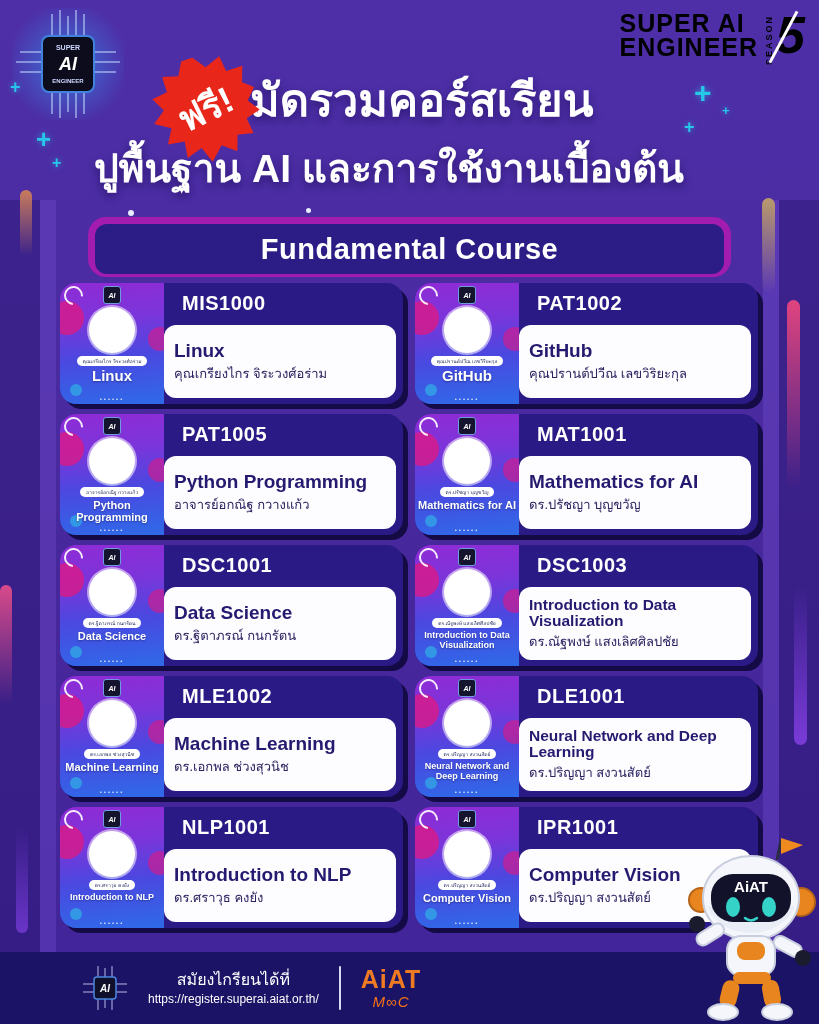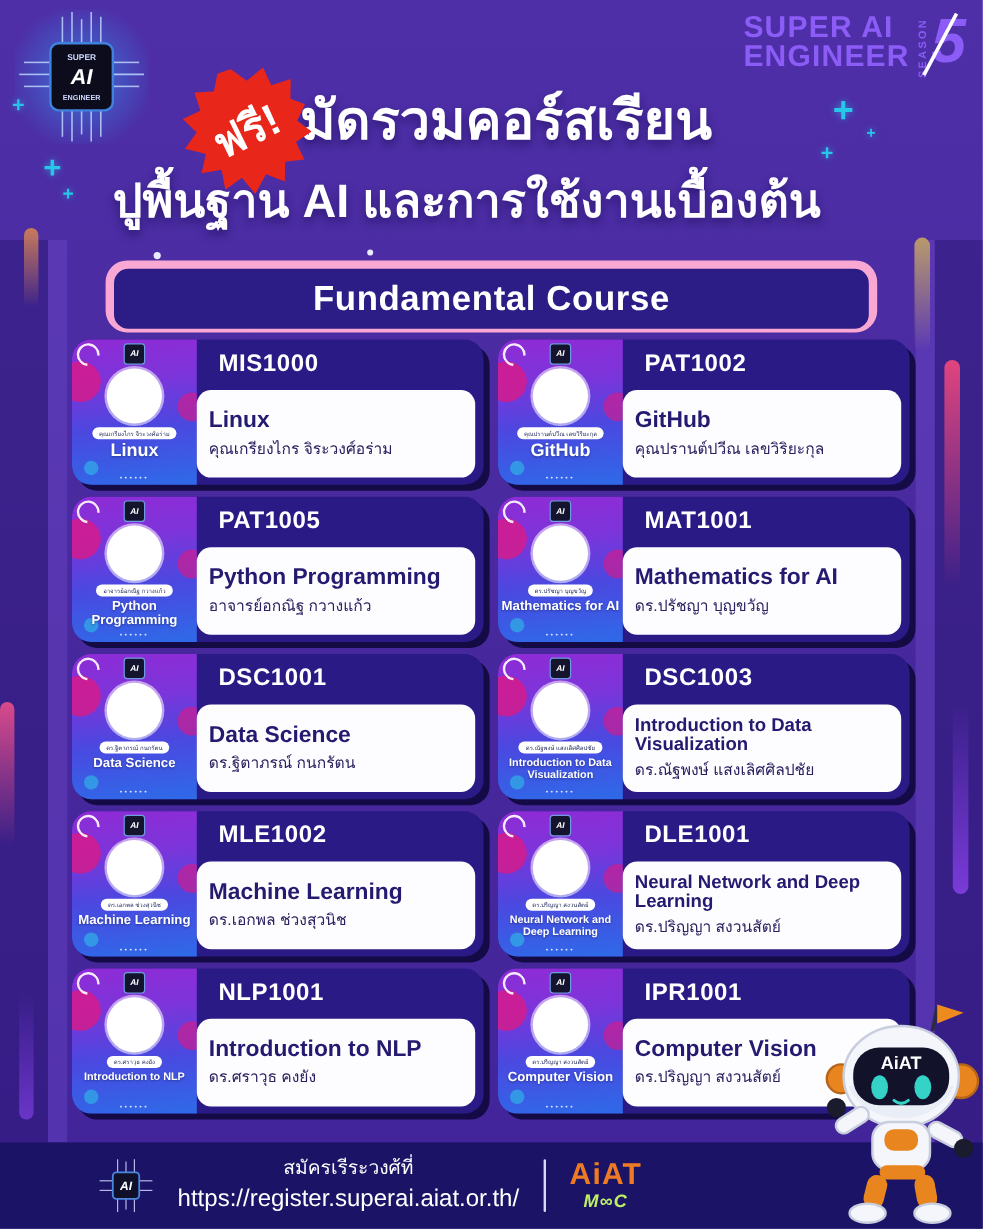--- a/index.html
+++ b/index.html
@@ -19,36 +19,36 @@
   .bar-tan{right:44px;top:198px;width:13px;height:95px;background:linear-gradient(180deg,#b99a6b,rgba(185,154,107,0));}
   .bar-pinkR{right:19px;top:300px;width:13px;height:190px;background:linear-gradient(180deg,#e0447e,rgba(224,68,126,0));}
   .bar-purpR{right:12px;top:585px;width:13px;height:160px;background:linear-gradient(0deg,#7a3bd8,rgba(122,59,216,0));}
   .bar-pinkL{left:0;top:585px;width:12px;height:120px;background:linear-gradient(180deg,#d84a8a,rgba(216,74,138,0));}
   .bar-purpL{left:16px;top:828px;width:12px;height:105px;background:linear-gradient(0deg,#6a35c8,rgba(106,53,200,0));}
   .bar-salmon{left:20px;top:190px;width:12px;height:66px;background:linear-gradient(180deg,#c87a5a,rgba(200,122,90,0));}
   .plus{position:absolute;color:#27c7ea;font-weight:bold;z-index:1;line-height:1;text-shadow:0 0 6px rgba(39,199,234,.6);}
   .dot{position:absolute;border-radius:50%;background:#e8ecff;z-index:1;}
   
   .chip-logo{position:absolute;left:12px;top:8px;z-index:2;}
-  .brand{position:absolute;right:14px;top:12px;display:flex;align-items:flex-start;z-index:2;color:#8b5cf6;}
+  .brand{position:absolute;right:14px;top:12px;display:flex;align-items:flex-start;z-index:2;color:#000000;}
   .brand-lines{font-weight:bold;font-size:25px;letter-spacing:1px;line-height:.95;text-align:left;}
   .brand-season{writing-mode:vertical-rl;transform:rotate(180deg);font-size:9px;font-weight:bold;letter-spacing:2px;margin:3px 2px 0 6px;}
   .brand-five{font-size:52px;font-weight:bold;font-style:italic;line-height:.9;position:relative;}
   .brand-five::before{content:"";position:absolute;left:6px;top:-4px;width:3px;height:58px;background:#fff;transform:rotate(28deg);}
   .free-badge{
     position:absolute;left:152px;top:56px;width:106px;height:106px;z-index:3;
     background:#e8261a;display:flex;align-items:center;justify-content:center;
     transform:rotate(-14deg);
     clip-path:polygon(50% 0%,60% 12%,75% 5%,78% 20%,94% 19%,90% 34%,100% 41%,91% 52%,100% 63%,86% 68%,89% 83%,74% 81%,70% 96%,57% 87%,45% 100%,38% 85%,23% 91%,24% 75%,8% 74%,15% 60%,0% 52%,12% 42%,4% 29%,19% 26%,18% 11%,33% 14%,39% 1%);
   }
   .free-badge span{color:#fff;font-weight:bold;font-size:36px;transform:rotate(-12deg);}
   .main-title{position:absolute;left:250px;top:74px;width:400px;z-index:2;color:#fff;font-weight:bold;font-size:45px;text-align:left;text-shadow:0 4px 8px rgba(10,0,60,.45);line-height:1.2;}
   .sub-title{position:absolute;left:0;top:142px;width:778px;z-index:2;color:#fff;font-weight:bold;font-size:39px;text-align:center;text-shadow:0 4px 8px rgba(10,0,60,.45);line-height:1.4;}
   
-  .section-panel{position:absolute;left:88px;top:217px;width:643px;height:60px;background:#f9a8d4;border-radius:18px;z-index:2;}
+  .section-panel{position:absolute;left:88px;top:217px;width:643px;height:60px;background:#a21caf;border-radius:18px;z-index:2;}
   .section-bar{position:absolute;left:7px;top:7px;right:7px;bottom:3px;background:#2b1c86;border-radius:12px;display:flex;align-items:center;justify-content:center;}
   .section-bar span{color:#fff;font-weight:bold;font-size:29px;letter-spacing:.5px;}
   
   .grid{position:absolute;left:60px;top:283px;width:698px;z-index:2;display:grid;grid-template-columns:1fr 1fr;column-gap:12px;row-gap:10px;}
   .card{position:relative;height:121px;background:#2a1a85;border-radius:16px;box-shadow:5px 5px 0 rgba(12,6,54,.85);}
   .thumb{position:absolute;left:0;top:0;bottom:0;width:104px;border-radius:16px 0 0 16px;overflow:hidden;
     background:linear-gradient(175deg,#8f2bd6 0%,#7b35da 30%,#4b48e0 60%,#2e6ae8 100%);
     display:flex;flex-direction:column;align-items:center;padding-top:3px;box-sizing:border-box;}
   .thumb .blob1{position:absolute;left:-10px;top:18px;width:34px;height:34px;border-radius:50%;background:rgba(225,24,130,.75);}
   .thumb .blob2{position:absolute;right:-8px;top:44px;width:24px;height:24px;border-radius:50%;background:rgba(225,24,130,.6);}
@@ -62,25 +62,25 @@
   .thumb-label{margin-top:2px;color:#fff;font-weight:bold;text-align:center;line-height:1.12;max-width:98px;z-index:2;text-shadow:0 1px 2px rgba(0,0,40,.4);}
   .thumb-dots{position:absolute;bottom:2px;left:0;right:0;text-align:center;color:rgba(255,255,255,.8);font-size:6px;letter-spacing:2px;z-index:2;}
   .code{position:absolute;left:122px;top:9px;color:#fff;font-weight:bold;font-size:20px;letter-spacing:.5px;}
   .content{position:absolute;left:104px;top:42px;right:7px;bottom:6px;background:#fdfdff;border-radius:12px;padding:8px 10px;box-sizing:border-box;display:flex;flex-direction:column;justify-content:center;}
   .course-title{color:#241a70;font-weight:bold;line-height:1.08;}
   .instructor{color:#2a2260;font-size:13px;margin-top:4px;line-height:1.25;}
   
   .footer{position:absolute;left:0;bottom:0;width:819px;height:72px;background:#1b1365;z-index:3;display:flex;align-items:center;gap:20px;padding-left:82px;box-sizing:border-box;}
   .f-text{color:#fff;text-align:center;line-height:1.45;}
   .f-label{font-size:16px;}
-  .f-url{font-size:20px;}
+  .f-url{font-size:12px;}
   .f-divider{width:2px;height:44px;background:#d8dcf0;border-radius:1px;}
   .mooc-logo{text-align:center;line-height:1;}
   .mooc-logo .aiat{color:#ee7b23;font-weight:bold;font-size:25px;letter-spacing:1px;}
-  .mooc-logo .mooc{color:#bef264;font-weight:bold;font-style:italic;font-size:15px;letter-spacing:1px;margin-top:2px;}
+  .mooc-logo .mooc{color:#f97316;font-weight:normal;font-style:italic;font-size:15px;letter-spacing:1px;margin-top:2px;}
   .mascot{position:absolute;right:-4px;bottom:-4px;z-index:5;}
 </style>
 </head>
 <body>
 
 <div class="edge-stripe stripe-l1"></div>
 <div class="edge-stripe stripe-l2"></div>
 <div class="edge-stripe stripe-r1"></div>
 <div class="edge-stripe stripe-r2"></div>
 <div class="bar bar-tan"></div>
@@ -386,21 +386,21 @@
         <line x1="30" y1="34" x2="30" y2="45"></line>
       <line x1="1" y1="19" x2="12" y2="19"></line>
         <line x1="1" y1="27" x2="12" y2="27"></line>
       <line x1="34" y1="19" x2="45" y2="19"></line>
         <line x1="34" y1="27" x2="45" y2="27"></line>
     </g>
     <rect x="12" y="12" width="22" height="22" rx="3" fill="#10102a" stroke="#4b86de" stroke-width="1.5"></rect>
     <text x="23" y="27" text-anchor="middle" fill="#fff" font-size="10" font-weight="bold" font-style="italic" font-family="Liberation Sans, sans-serif">AI</text>
   </svg>
   <div class="f-text">
-    <div class="f-label">สมัครเรีระวงศ้ที่</div>
+    <div class="f-label">สมัยงไกรียนได้ที่</div>
     <div class="f-url">https://register.superai.aiat.or.th/</div>
   </div>
   <div class="f-divider"></div>
   <div class="mooc-logo">
     <div class="aiat">AiAT</div>
     <div class="mooc">M∞C</div>
   </div>
   <div class="f-text">
   </div>
 </div>

